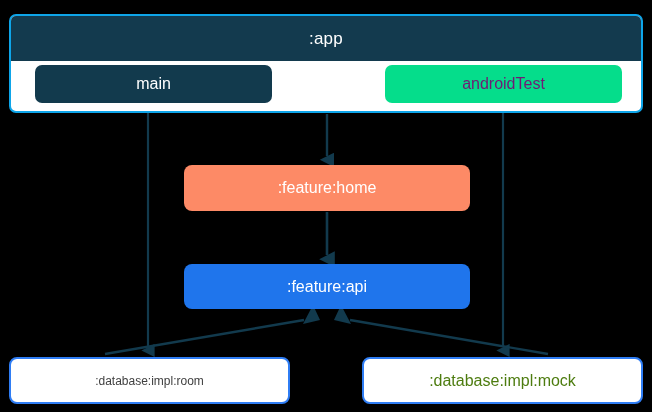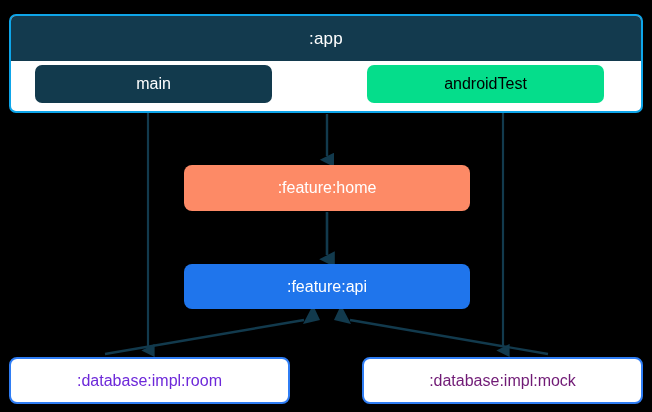--- a/index.html
+++ b/index.html
@@ -74,24 +74,24 @@
     font-size: 16px;
     z-index: 3;
   }
   #chip-main {
     left: 24px;
     width: 237px;
     background: #123a4d;
     color: #ffffff;
   }
   #chip-androidtest {
-    left: 356px;
+    left: 374px;
     width: 237px;
     background: #05dd8b;
-    color: #000000;
+    color: #701a75;
   }
 
   
   #node-feature-home {
     left: 184px;
     top: 165px;
     width: 286px;
     height: 46px;
     border-radius: 8px;
     background: #fd8a66;
@@ -109,32 +109,32 @@
     font-size: 16px;
   }
   #node-database-impl-room {
     left: 9px;
     top: 357px;
     width: 281px;
     height: 47px;
     border-radius: 8px;
     background: #ffffff;
     border: 2px solid #2f7df4;
-    color: #6d28d9;
-    font-size: 16px;
+    color: #404040;
+    font-size: 12px;
   }
   #node-database-impl-mock {
     left: 362px;
     top: 357px;
     width: 281px;
     height: 47px;
     border-radius: 8px;
     background: #ffffff;
     border: 2px solid #2f7df4;
-    color: #701a75;
+    color: #4d7c0f;
     font-size: 16px;
   }
 </style>
 </head>
 <body>
 
 <div id="canvas">
 
   <svg id="edge-layer" viewBox="0 0 652 412" width="652" height="412" xmlns="http://www.w3.org/2000/svg">
     <defs>

